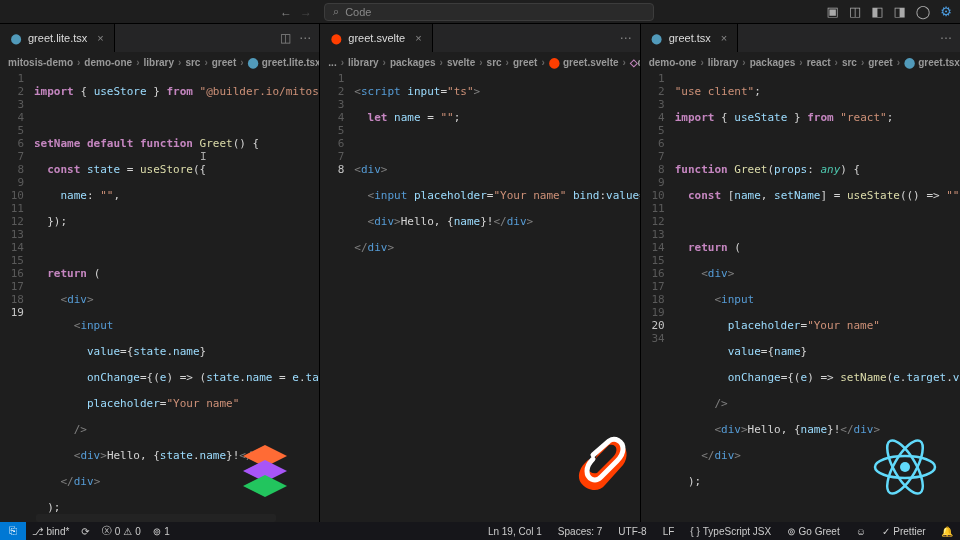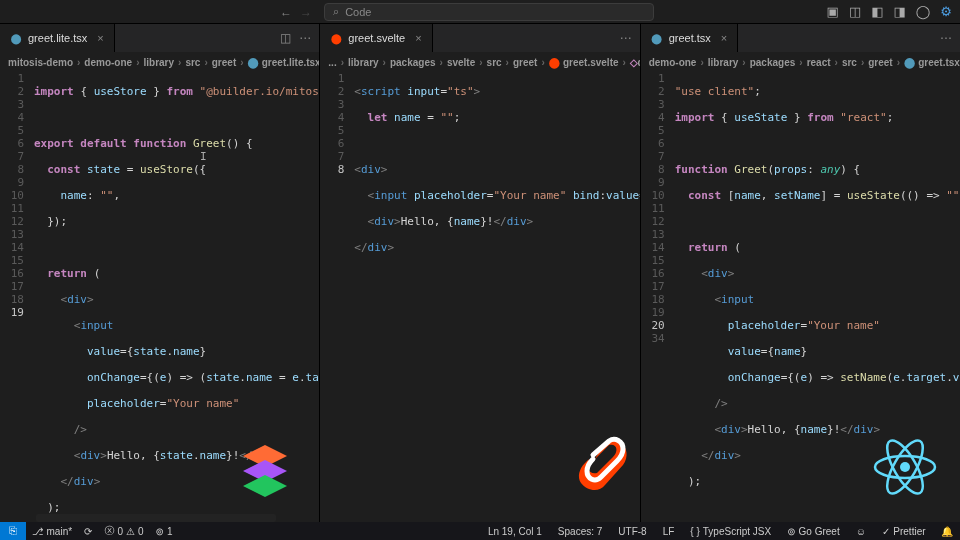--- a/index.html
+++ b/index.html
@@ -213,21 +213,21 @@
           <div class="ln">14</div>
           <div class="ln">15</div>
           <div class="ln">16</div>
           <div class="ln">17</div>
           <div class="ln">18</div>
           <div class="ln active">19</div>
         </div>
       <div class="code">
 <div class="line"><span class="kw">import</span> <span class="punct">{</span> <span class="var">useStore</span> <span class="punct">}</span> <span class="kw">from</span> <span class="str">"@builder.io/mitosis"</span></div>
 <div class="line"></div>
-<div class="line"><span class="kw">export default function</span> <span class="fn">Greet</span><span class="punct">() {</span></div>
+<div class="line"><span class="kw">setName default function</span> <span class="fn">Greet</span><span class="punct">() {</span></div>
 <div class="line">  <span class="kw">const</span> <span class="var">state</span> <span class="op">=</span> <span class="fn">useStore</span><span class="punct">({</span></div>
 <div class="line">    <span class="var">name</span><span class="punct">:</span> <span class="str">""</span><span class="punct">,</span></div>
 <div class="line">  <span class="punct">});</span></div>
 <div class="line"></div>
 <div class="line">  <span class="kw">return</span> <span class="punct">(</span></div>
 <div class="line">    <span class="tag">&lt;</span><span class="tagname">div</span><span class="tag">&gt;</span></div>
 <div class="line">      <span class="tag">&lt;</span><span class="tagname">input</span></div>
 <div class="line">        <span class="attr">value</span><span class="op">=</span><span class="punct">{</span><span class="var">state</span><span class="punct">.</span><span class="var">name</span><span class="punct">}</span></div>
 <div class="line">        <span class="attr">onChange</span><span class="op">=</span><span class="punct">{(</span><span class="var">e</span><span class="punct">)</span> <span class="op">=&gt;</span> <span class="punct">(</span><span class="var">state</span><span class="punct">.</span><span class="var">name</span> <span class="op">=</span> <span class="var">e</span><span class="punct">.</span><span class="var">target</span></div>
 <div class="line">        <span class="attr">placeholder</span><span class="op">=</span><span class="str">"Your name"</span></div>
@@ -392,21 +392,21 @@
   </g>
   <circle cx="35" cy="32" r="5" fill="#61dafb"></circle>
 </svg>
 
 <div class="scroll-h"></div>
 
 <div class="statusbar">
   <div class="remote">⎘</div>
   <div class="item">
       <span>⎇</span>
-      <span>main*</span>
+      <span>bind*</span>
     </div>
   <div class="item">
       <span>⟳</span>
     </div>
   <div class="item">
     <span>ⓧ</span>
       <span>0</span>
     <span>⚠</span>
       <span>0</span>
   </div>

